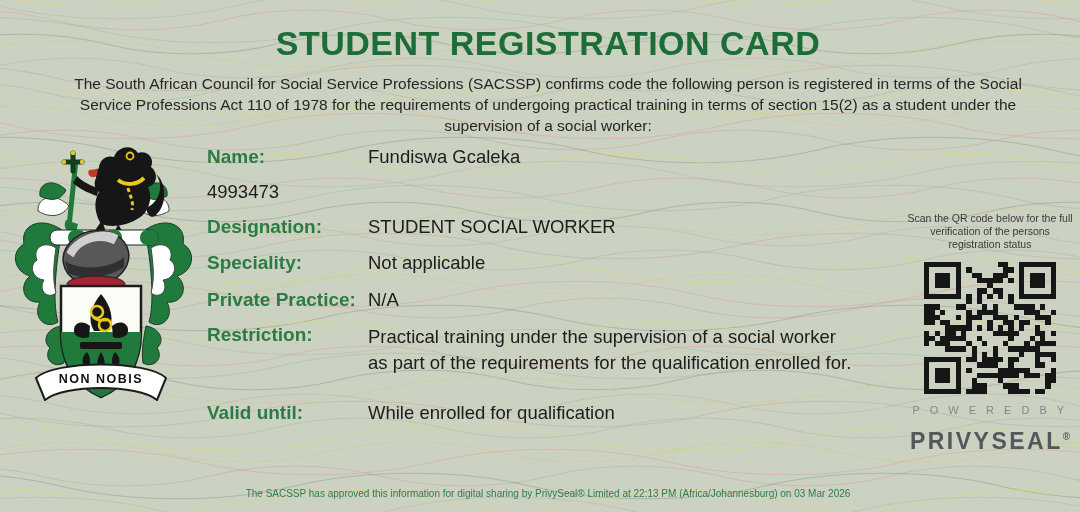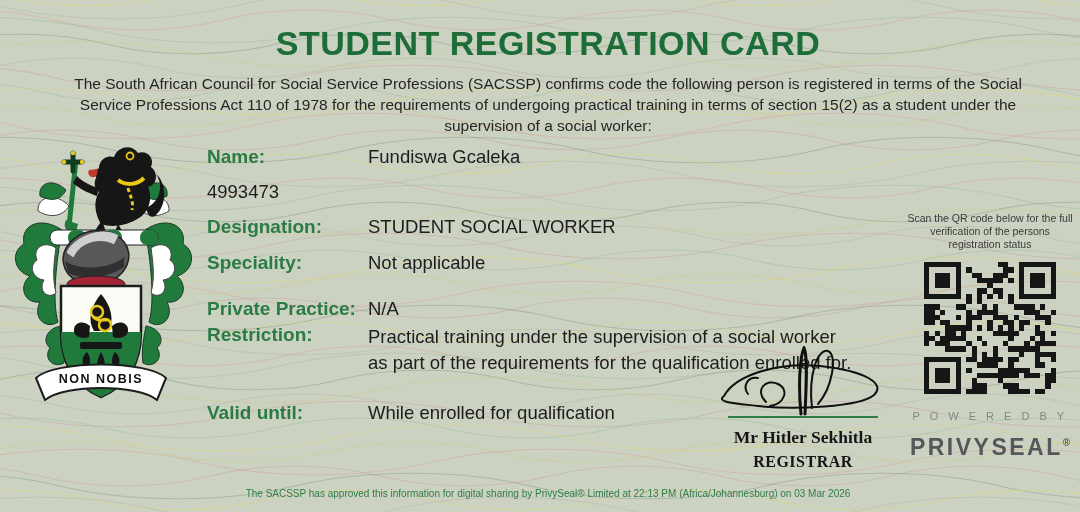--- a/index.html
+++ b/index.html
@@ -38,21 +38,21 @@
   .signature{position:absolute;left:708px;top:346px;width:190px;text-align:center;}
   .signature svg{display:block;margin:0 auto;}
   .sig-line{width:150px;height:0;border-top:2px solid var(--signature_line_green,#2e7d46);margin:0 auto;}
   .sig-name{margin-top:9px;font-family:"Liberation Serif",serif;font-weight:700;font-size:17.5px;color:#161616;white-space:nowrap;}
   .sig-role{margin-top:5px;font-family:"Liberation Serif",serif;font-weight:700;font-size:16px;letter-spacing:.5px;color:#161616;}
 
   .qr-panel{position:absolute;left:906px;top:212px;width:168px;text-align:center;}
   .qr-instruction{font-size:10.5px;line-height:13px;color:#3a3a3a;}
   #qr{display:block;margin:11px auto 0;shape-rendering:crispEdges;}
   #qr rect{fill:#161616;}
-  .powered{margin-top:16px;font-size:11px;letter-spacing:3.5px;color:var(--powered_gray,#83878a);white-space:nowrap;}
+  .powered{margin-top:10px;font-size:11px;letter-spacing:3.5px;color:var(--powered_gray,#83878a);white-space:nowrap;}
   .brand{margin-top:12px;font-size:23px;font-weight:700;letter-spacing:2.5px;color:var(--privyseal_gray,#54585b);white-space:nowrap;}
   .brand sup{font-size:10px;letter-spacing:0;}
 
   .footer{
     position:absolute;bottom:13px;left:0;width:100%;text-align:center;
     font-size:10px;color:var(--footer_green,#2f7c4a);white-space:nowrap;
   }
 </style>
 </head>
 <body>
@@ -193,49 +193,37 @@
       <span class="fvalue bold">4993473</span>
     </div>
     <div class="frow" style="top:216px">
       <span class="flabel">Designation:</span>
       <span class="fvalue bold">STUDENT SOCIAL WORKER</span>
     </div>
     <div class="frow" style="top:252px">
       <span class="flabel">Speciality:</span>
       <span class="fvalue">Not applicable</span>
     </div>
-    <div class="frow" style="top:298px">
+    <div class="frow" style="top:289px">
       <span class="flabel">Private Practice:</span>
       <span class="fvalue">N/A</span>
     </div>
     <div class="frow" style="top:324px">
       <span class="flabel">Restriction:</span>
       <span class="fvalue">
         <span class="vline">Practical training under the supervision of a social worker</span>
         <span class="vline">as part of the requirements for the qualification enrolled for.</span>
       </span>
     </div>
     <div class="frow" style="top:402px">
       <span class="flabel">Valid until:</span>
       <span class="fvalue bold">While enrolled for qualification</span>
     </div>
   </div>
 
-  <div class="signature">
-    <svg width="190" height="70" viewBox="0 0 190 70" fill="none" stroke="#101010" stroke-width="2" stroke-linecap="round">
-      <path d="M16,50 C28,28 72,16 112,20 C158,25 178,38 166,49 C152,61 86,64 50,60 C24,57 8,56 16,50"></path>
-      <path d="M58,56 C46,44 58,32 70,38 C82,44 76,58 62,60"></path>
-      <path d="M93,68 C90,40 92,10 96,2 C100,10 98,44 97,68" stroke-width="3"></path>
-      <path d="M104,62 C100,28 110,2 120,5 C130,9 124,42 110,58"></path>
-      <path d="M40,48 C34,40 40,30 50,32"></path>
-    </svg>
-    <div class="sig-line"></div>
-    <div class="sig-name">Mr Hitler Sekhitla</div>
-    <div class="sig-role">REGISTRAR</div>
-  </div>
 
   <div class="qr-panel">
     <div class="qr-instruction">Scan the QR code below for the full verification of the persons registration status</div>
     <svg id="qr" width="132" height="132" viewBox="0 0 25 25">
         <rect x="0" y="0" width="1" height="1"></rect>
         <rect x="1" y="0" width="1" height="1"></rect>
         <rect x="2" y="0" width="1" height="1"></rect>
         <rect x="3" y="0" width="1" height="1"></rect>
         <rect x="4" y="0" width="1" height="1"></rect>
         <rect x="5" y="0" width="1" height="1"></rect>

